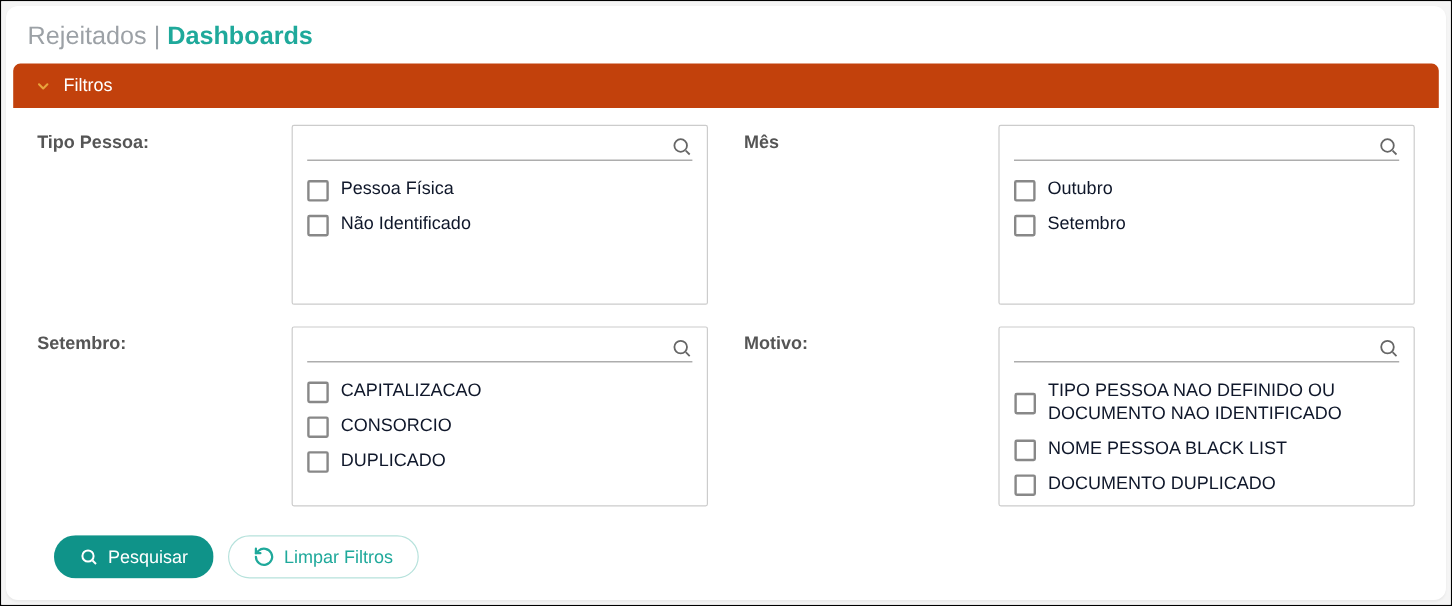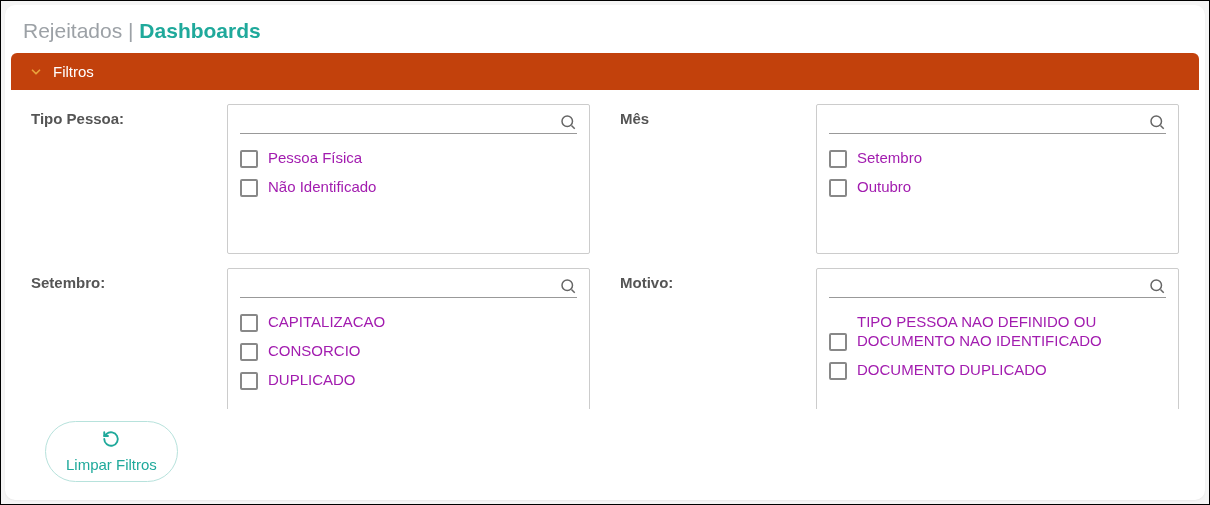--- a/index.html
+++ b/index.html
@@ -51,21 +51,21 @@
       flex: 1;
       display: grid;
       grid-template-columns: 1fr 1fr;
       column-gap: 30px;
       row-gap: 14px;
       padding: 14px 26px 8px 26px;
       overflow: hidden;
     }
     .filter-group {
       display: flex;
-      gap: 6px;
+      gap: 22px;
       align-items: flex-start;
     }
     .filter-label {
       width: 190px;
       color: #555;
       font-size: 15px;
       font-weight: 600;
       padding-top: 6px;
     }
     .filter-box {
@@ -94,24 +94,24 @@
     }
     .options {
       flex: 1;
       overflow-y: auto;
       padding: 4px 12px 8px 12px;
     }
     .options::-webkit-scrollbar { width: 10px; }
     .options::-webkit-scrollbar-thumb { background: #d0d0d0; border-radius: 2px; }
     .option {
       display: flex;
-      align-items: flex-end;
+      align-items: center;
       gap: 10px;
       padding: 5px 0;
-      color: #a21caf;
+      color: #0f172a;
       font-size: 15px;
     }
     .checkbox {
       width: 18px;
       height: 18px;
       border: 2px solid #888;
       border-radius: 2px;
       flex-shrink: 0;
       margin-top: 1px;
       cursor: pointer;
@@ -134,21 +134,20 @@
       font-weight: 500;
     }
     .btn-primary {
       background: #0f9389;
       color: #fff;
     }
     .btn-secondary {
       background: #fff;
       color: #1fa99b;
       border: 1px solid #b7e2dc;
-      flex-direction: column;
     }
     .icon { display: inline-flex; }
   </style>
 </head>
 <body>
 
 <div class="page">
   <div class="card">
     <div class="header">
       <span>Rejeitados</span><span> | </span><span class="active">Dashboards</span>
@@ -198,25 +197,25 @@
             <span class="icon">
               <svg width="18" height="18" viewBox="0 0 24 24" fill="none" stroke="#666" stroke-width="2">
                   <circle cx="11" cy="11" r="7"></circle>
                   <line x1="21" y1="21" x2="16.65" y2="16.65"></line>
                 </svg>
             </span>
           </div>
           <div class="options">
             <div class="option">
                 <span class="checkbox"></span>
+                <span class="option-text">Outubro</span>
+              </div>
+            <div class="option">
+                <span class="checkbox"></span>
                 <span class="option-text">Setembro</span>
-              </div>
-            <div class="option">
-                <span class="checkbox"></span>
-                <span class="option-text">Outubro</span>
               </div>
           </div>
         </div>
       </div>
 
       <div class="filter-group">
         <div class="filter-label">Setembro:</div>
         <div class="filter-box">
           <div class="search-row">
             <input type="text" placeholder="" style="">
@@ -256,28 +255,41 @@
                 </svg>
             </span>
           </div>
           <div class="options">
             <div class="option">
                 <span class="checkbox"></span>
                 <span class="option-text">TIPO PESSOA NAO DEFINIDO OU DOCUMENTO NAO IDENTIFICADO</span>
               </div>
             <div class="option">
                 <span class="checkbox"></span>
+                <span class="option-text">NOME PESSOA BLACK LIST</span>
+              </div>
+            <div class="option">
+                <span class="checkbox"></span>
                 <span class="option-text">DOCUMENTO DUPLICADO</span>
               </div>
           </div>
         </div>
       </div>
     </div>
 
     <div class="actions">
+      <button class="btn btn-primary">
+        <span class="icon">
+          <svg width="16" height="16" viewBox="0 0 24 24" fill="none" stroke="#fff" stroke-width="2.5">
+              <circle cx="11" cy="11" r="7"></circle>
+              <line x1="21" y1="21" x2="16.65" y2="16.65"></line>
+            </svg>
+        </span>
+        <span>Pesquisar</span>
+      </button>
       <button class="btn btn-secondary">
         <span class="icon">
           <svg width="18" height="18" viewBox="0 0 24 24" fill="none" stroke="#1fa99b" stroke-width="2.5" stroke-linecap="round" stroke-linejoin="round">
               <path d="M3 12a9 9 0 1 0 3-6.7L3 8"></path>
               <polyline points="3 3 3 8 8 8"></polyline>
             </svg>
         </span>
         <span>Limpar Filtros</span>
       </button>
     </div>

